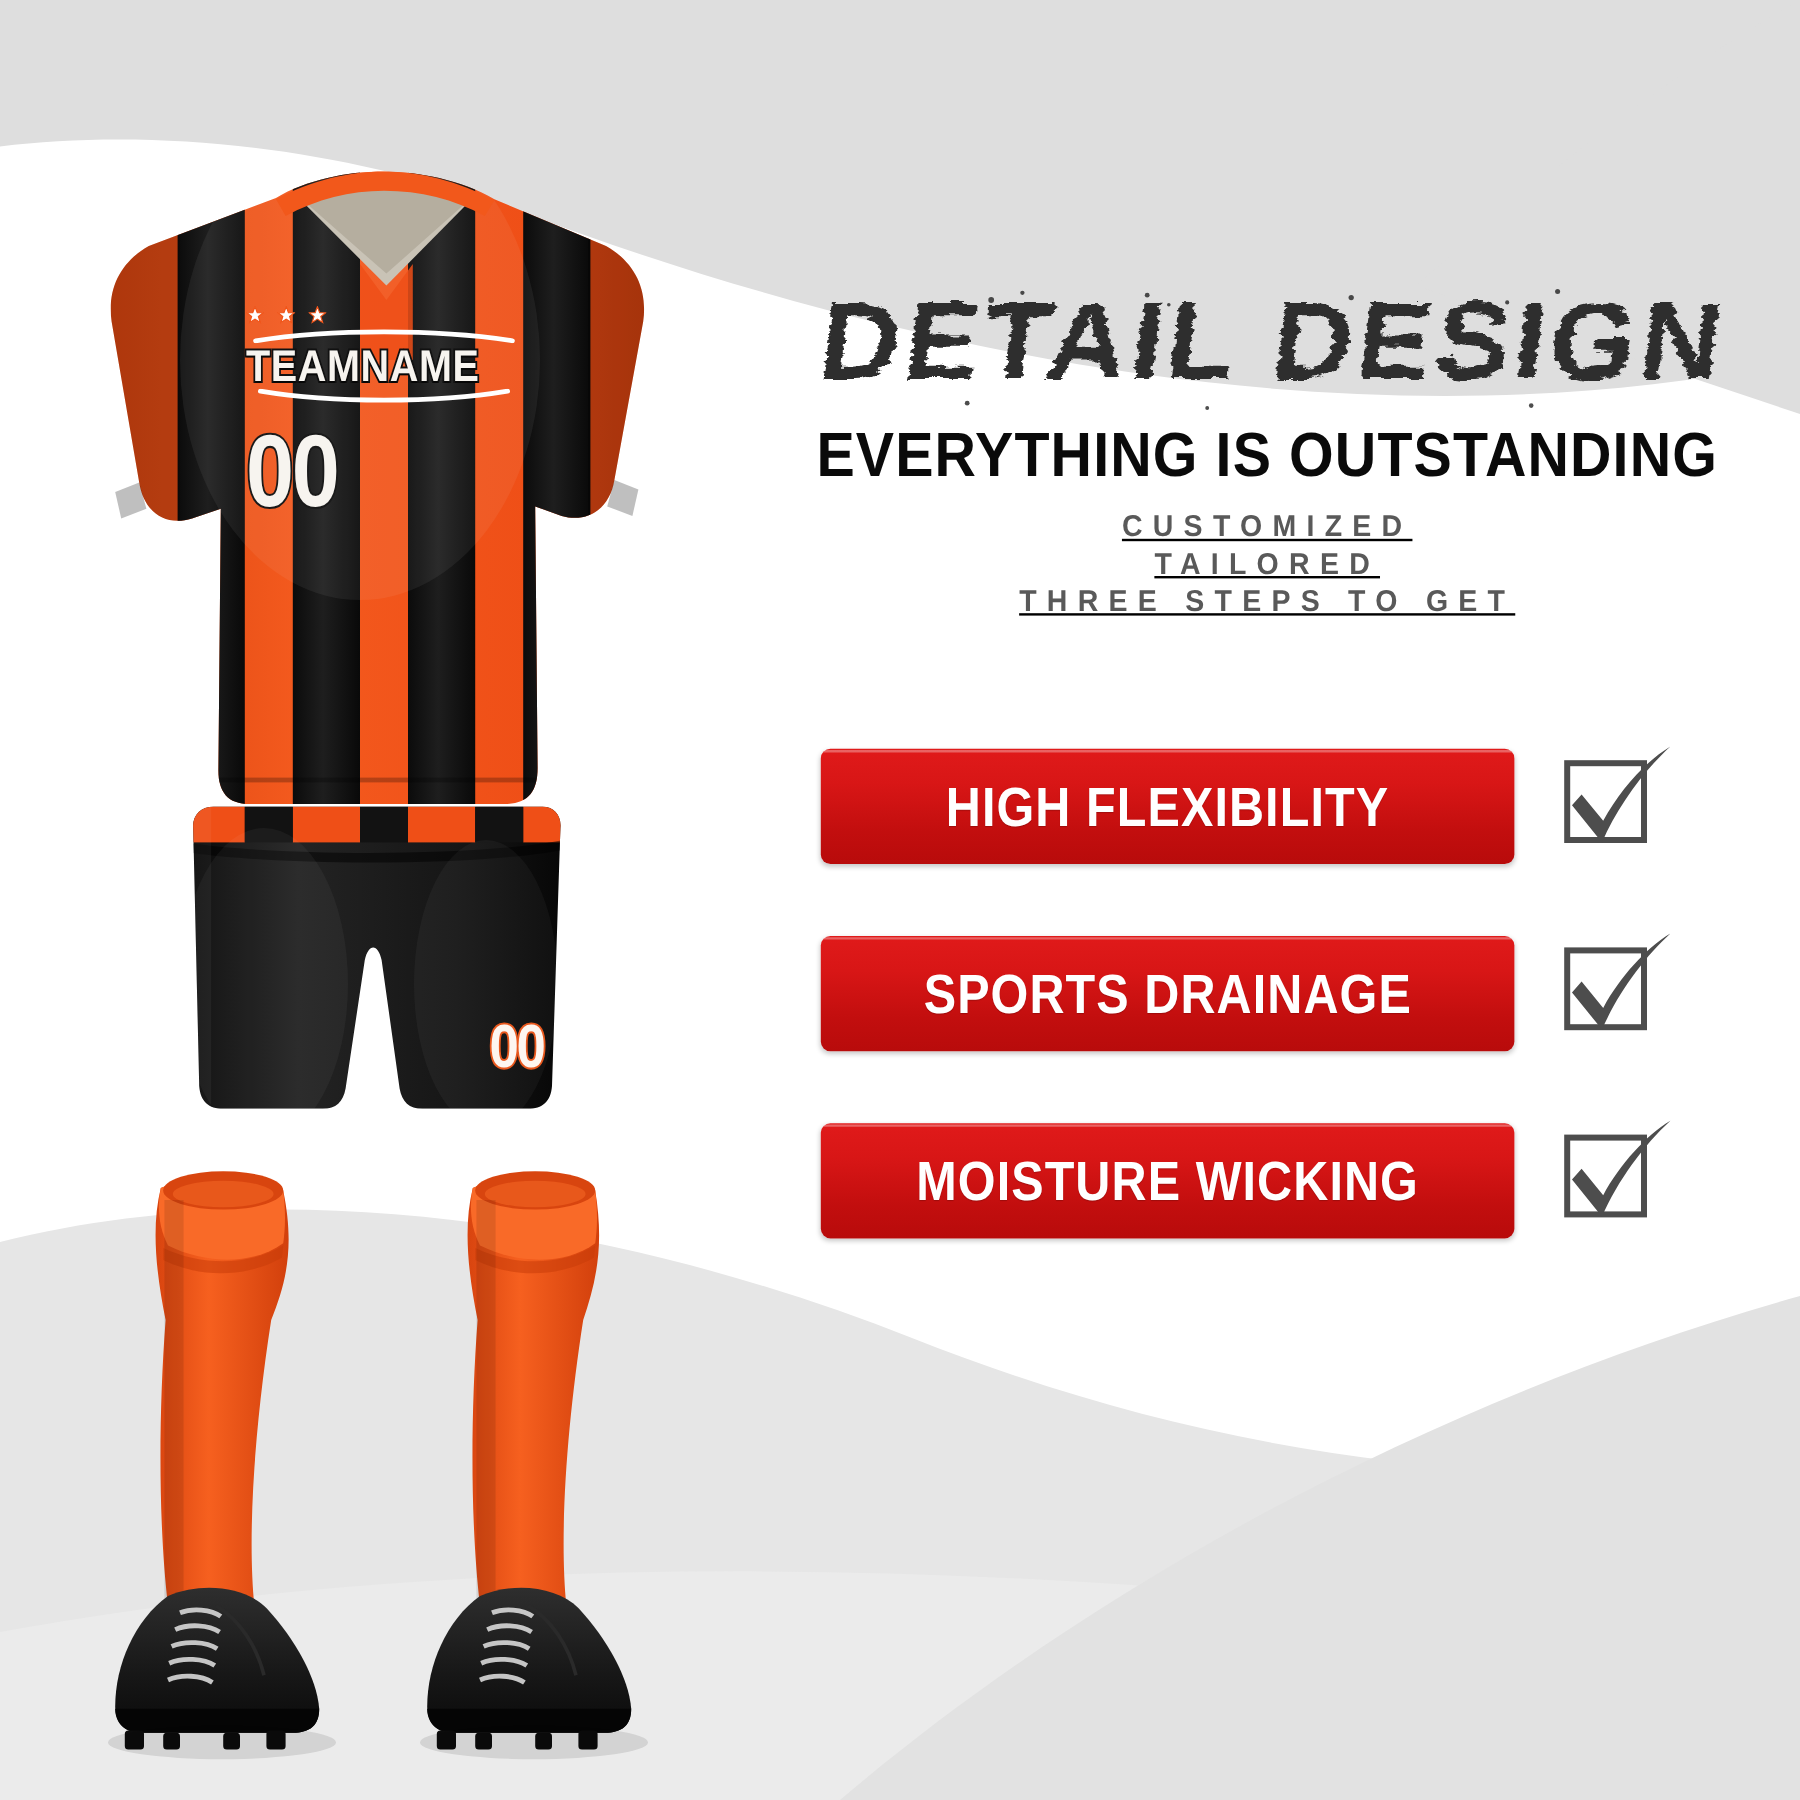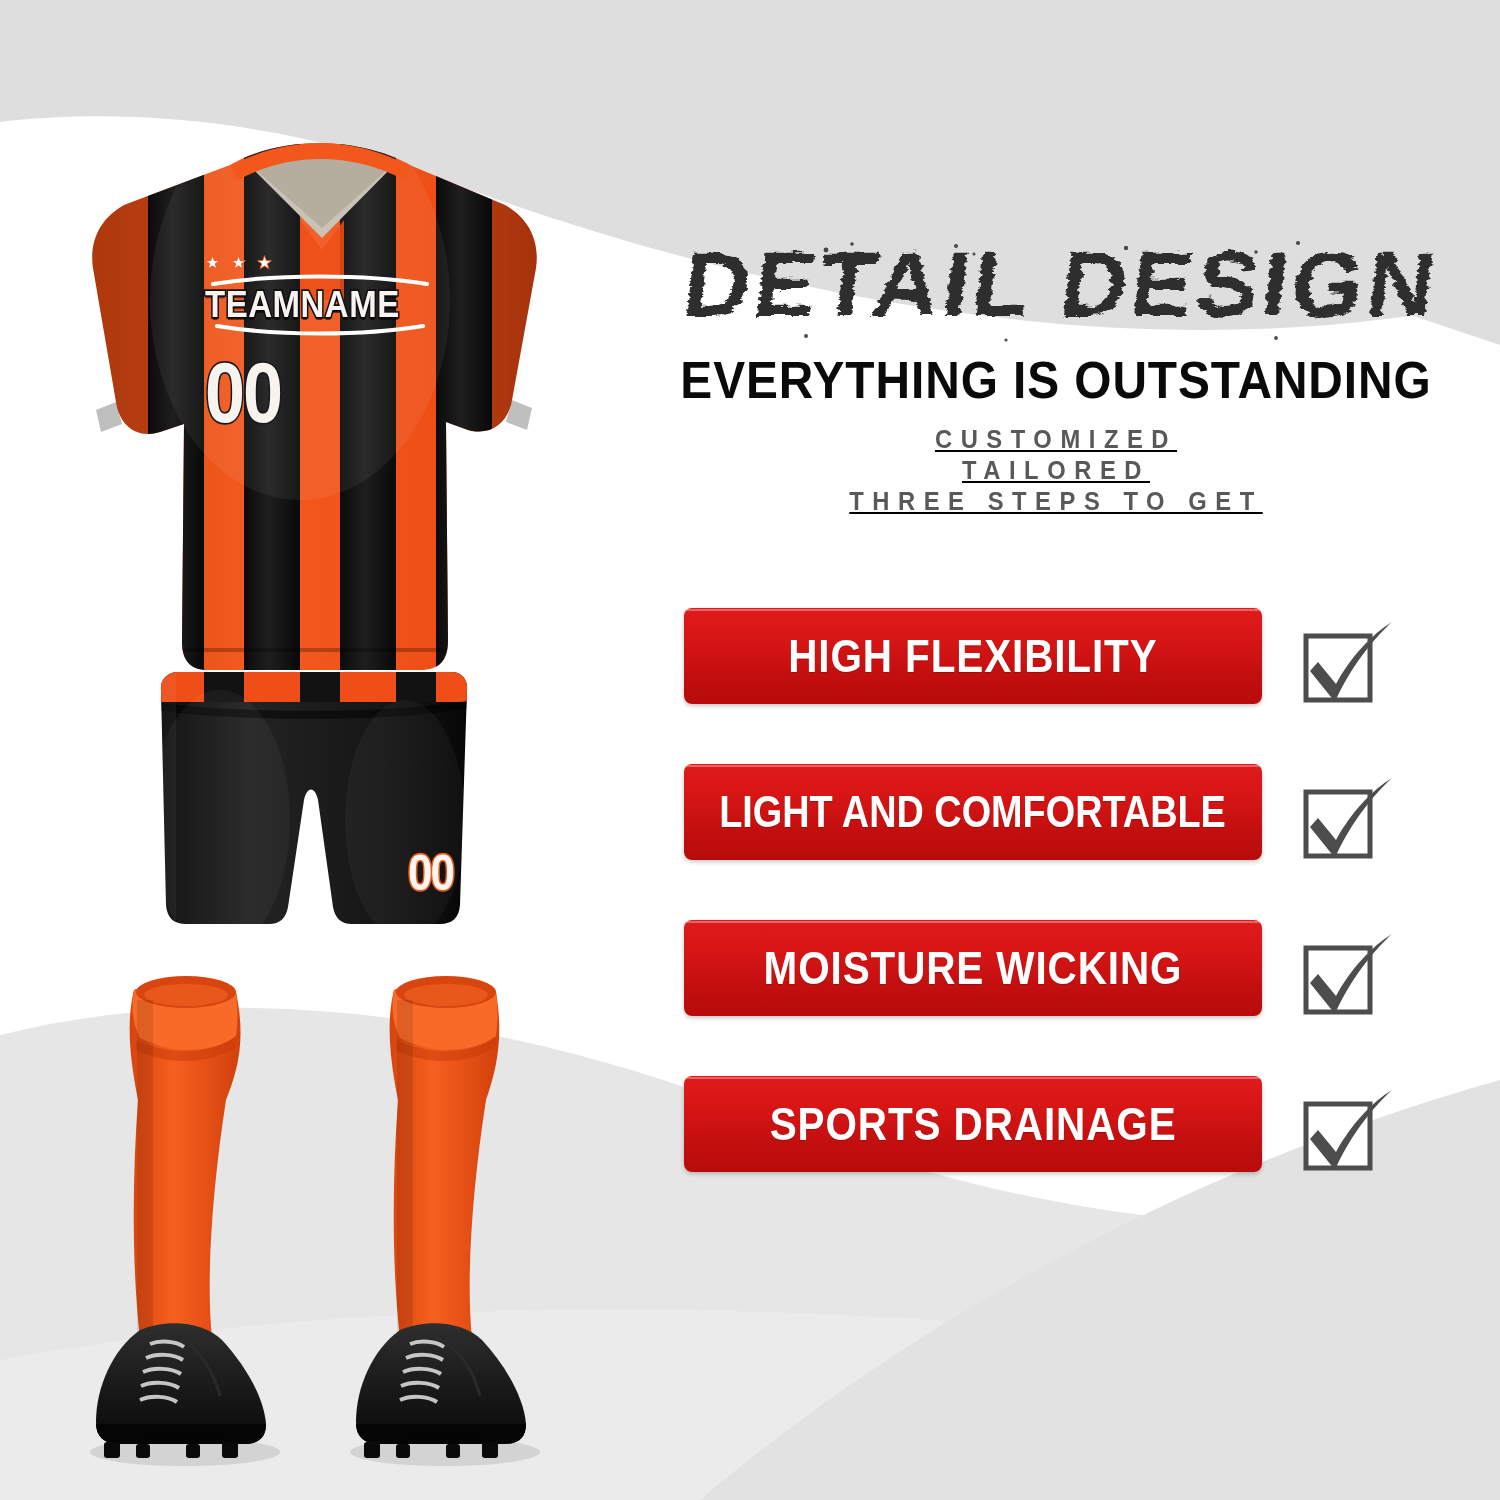--- a/index.html
+++ b/index.html
@@ -84,21 +84,21 @@
     letter-spacing:9px;
     color:#595959;
     line-height:31px;
     transform:scaleX(0.95);
   }
 
   
   .features{position:absolute;left:68px;top:608px;width:800px;}
   .feature-row{
     position:relative;height:112px;margin-bottom:44px;
-    display:flex;align-items:flex-start;
+    display:flex;align-items:flex-end;
   }
   .badge{
     width:578px;height:96px;border-radius:8px;
     background:linear-gradient(180deg,#e01a1a 0%,#d81616 30%,#c20e0e 72%,#b80b0b 100%);
     box-shadow:0 2px 4px rgba(0,0,0,.22);
     display:flex;align-items:center;justify-content:center;
     position:relative;
   }
   .badge::after{
     content:"";position:absolute;left:2px;right:2px;top:1px;height:2px;
@@ -400,45 +400,36 @@
       <div class="feature-row">
         <div class="badge">
           <span class="badge-label">HIGH FLEXIBILITY</span>
         </div>
         <svg class="check" viewBox="0 0 110 100">
           <rect x="18" y="22" width="64" height="64" fill="#ffffff" stroke="#4d4d4d" stroke-width="5"></rect>
           <path d="M104 8 C84 20 62 44 48 70 L30 48 L22 57 L47 88 C60 58 82 28 104 8 Z" fill="#4d4d4d"></path>
         </svg>
       </div>
 
+
       <div class="feature-row">
         <div class="badge">
-          <span class="badge-label tight">LIGHT AND COMFORTABLE</span>
+          <span class="badge-label">SPORTS DRAINAGE</span>
         </div>
         <svg class="check" viewBox="0 0 110 100">
           <rect x="18" y="22" width="64" height="64" fill="#ffffff" stroke="#4d4d4d" stroke-width="5"></rect>
           <path d="M104 8 C84 20 62 44 48 70 L30 48 L22 57 L47 88 C60 58 82 28 104 8 Z" fill="#4d4d4d"></path>
         </svg>
       </div>
 
       <div class="feature-row">
         <div class="badge">
           <span class="badge-label">MOISTURE WICKING</span>
         </div>
         <svg class="check" viewBox="0 0 110 100">
           <rect x="18" y="22" width="64" height="64" fill="#ffffff" stroke="#4d4d4d" stroke-width="5"></rect>
           <path d="M104 8 C84 20 62 44 48 70 L30 48 L22 57 L47 88 C60 58 82 28 104 8 Z" fill="#4d4d4d"></path>
         </svg>
       </div>
 
-      <div class="feature-row">
-        <div class="badge">
-          <span class="badge-label">SPORTS DRAINAGE</span>
-        </div>
-        <svg class="check" viewBox="0 0 110 100">
-          <rect x="18" y="22" width="64" height="64" fill="#ffffff" stroke="#4d4d4d" stroke-width="5"></rect>
-          <path d="M104 8 C84 20 62 44 48 70 L30 48 L22 57 L47 88 C60 58 82 28 104 8 Z" fill="#4d4d4d"></path>
-        </svg>
-      </div>
-
     </div>
   </div>
 </div>
 
 </body></html>

